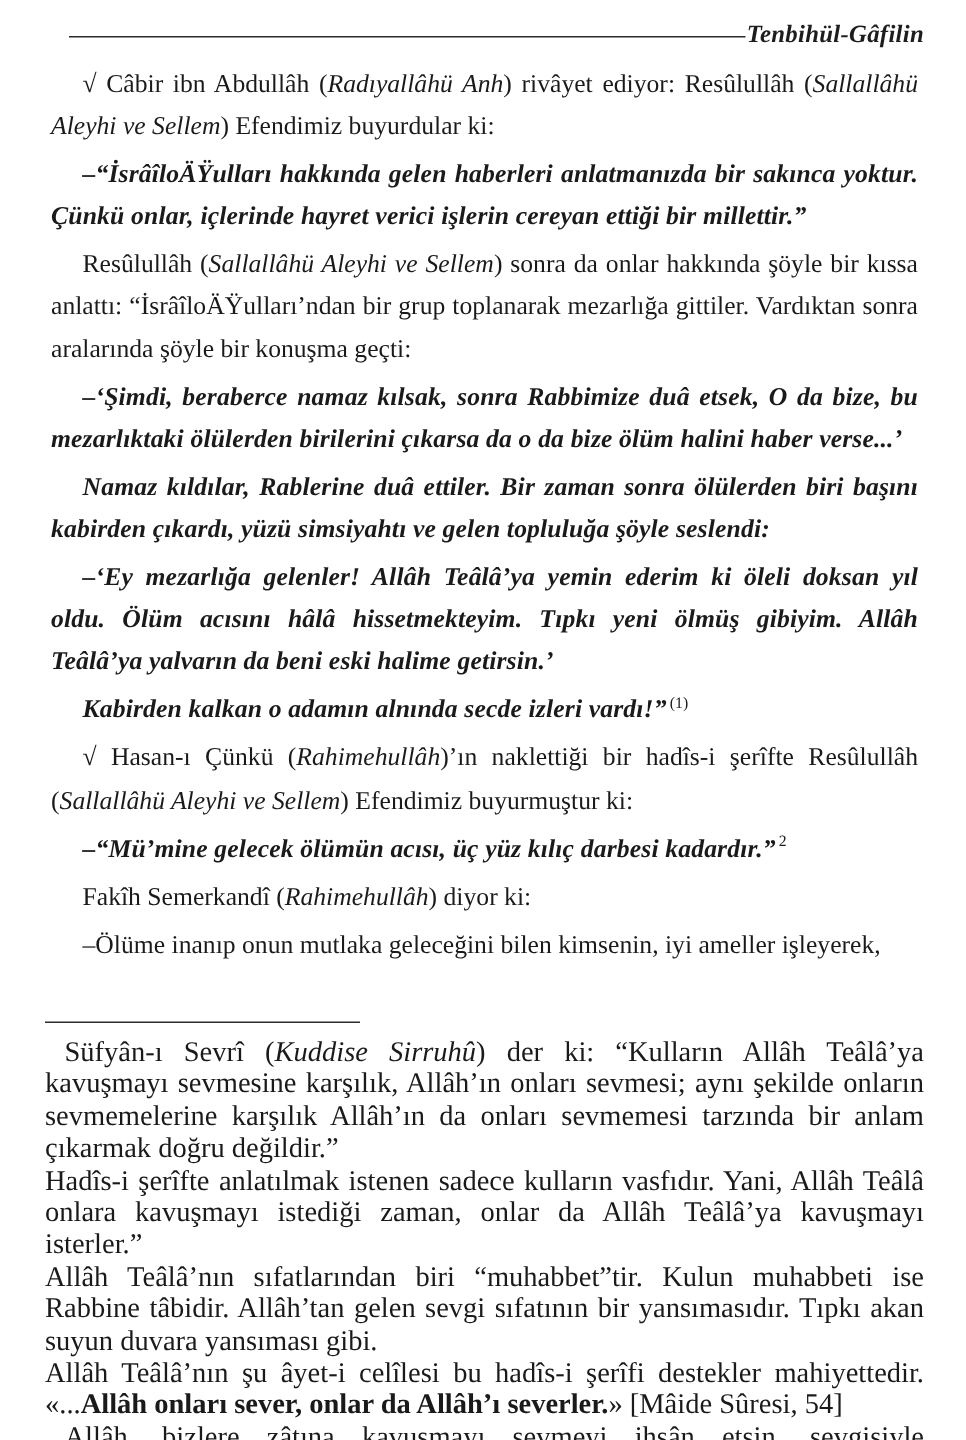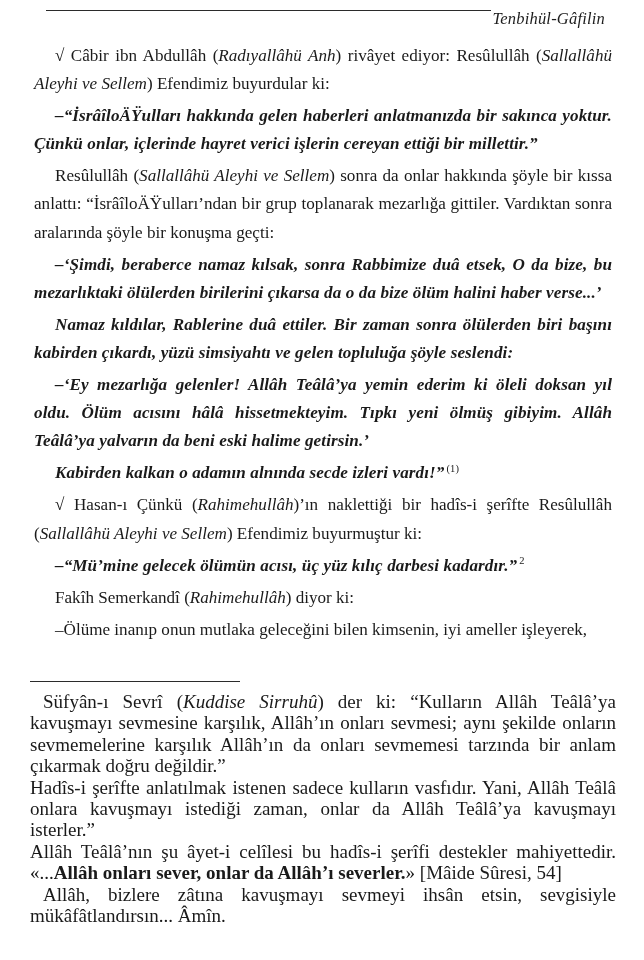--- a/index.html
+++ b/index.html
@@ -21,24 +21,26 @@
     height: 960px;
     box-sizing: border-box;
     padding: 0;
   }
 
   
   .header {
     position: absolute;
     top: 9px;
     left: 30px;
-    right: 39px;
+    right: 28px;
     height: 28px;
     display: flex;
+    align-items: center;
     justify-content: flex-end;
+    font-weight: bold;
   }
   .header-rule {
     flex: 1 1 auto;
     height: 0;
     border-top: 1.1px solid #2b2b2b;
     margin-right: 0px;
     margin-left: 16px;
     position: relative;
     top: 1px;
   }
@@ -142,20 +144,21 @@
         <p class="para"><span>Fakîh Semerkandî (</span><span class="it">Rahimehullâh</span><span>) diyor ki:</span></p>
         <p class="para"><span>–Ölüme inanıp onun mutlaka geleceğini bilen kimsenin, iyi ameller işleyerek,</span></p>
       </div>
   </div>
 
   <div class="footnotes">
     <div class="fn-rule"></div>
     <div id="footnote-notes">
         <p class="fn-para indented"><span>Süfyân-ı Sevrî (</span><span class="it">Kuddise Sirruhû</span><span>) der ki: “Kulların Allâh Teâlâ’ya kavuşmayı sevmesine karşılık, Allâh’ın onları sevmesi; aynı şekilde onların sevmemelerine karşılık Allâh’ın da onları sevmemesi tarzında bir anlam çıkarmak doğru değildir.”</span></p>
         <p class="fn-para"><span>Hadîs-i şerîfte anlatılmak istenen sadece kulların vasfıdır. Yani, Allâh Teâlâ onlara kavuşmayı istediği zaman, onlar da Allâh Teâlâ’ya kavuşmayı isterler.”</span></p>
+        <p class="fn-para"><span>Allâh Teâlâ’nın sıfatlarından biri “muhabbet”tir. Kulun muhabbeti ise Rabbine tâbidir. Allâh’tan gelen sevgi sıfatının bir yansımasıdır. Tıpkı akan suyun duvara yansıması gibi.</span></p>
         <p class="fn-para"><span>Allâh Teâlâ’nın şu âyet-i celîlesi bu hadîs-i şerîfi destekler mahiyettedir. «...</span><span class="bold">Allâh onları sever, onlar da Allâh’ı severler.</span><span>» [Mâide Sûresi, 54]</span></p>
         <p class="fn-para indented"><span>Allâh, bizlere zâtına kavuşmayı sevmeyi ihsân etsin, sevgisiyle mükâfâtlandırsın... Âmîn.</span></p>
       </div>
     <div id="footnote-refs">
       </div>
   </div>
 
 </div>
 
 </body></html>

